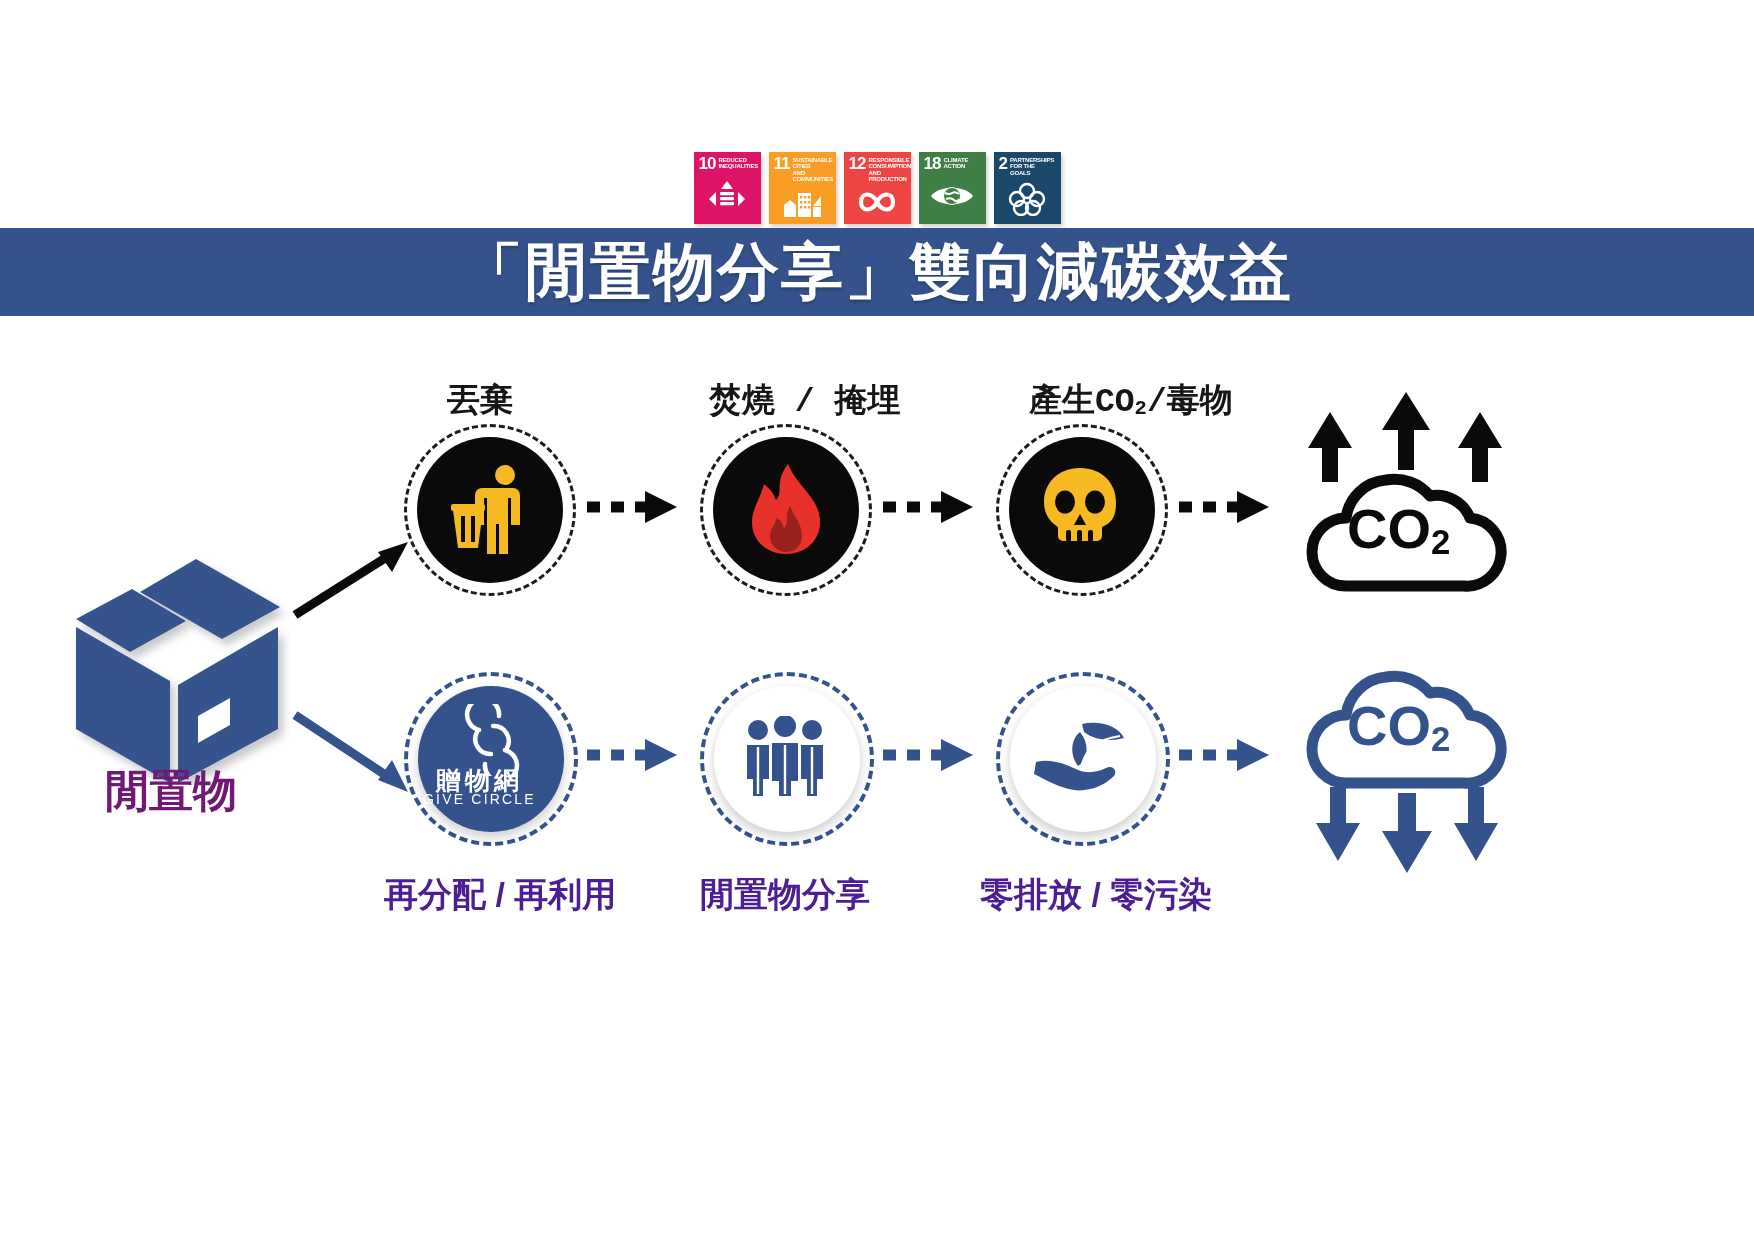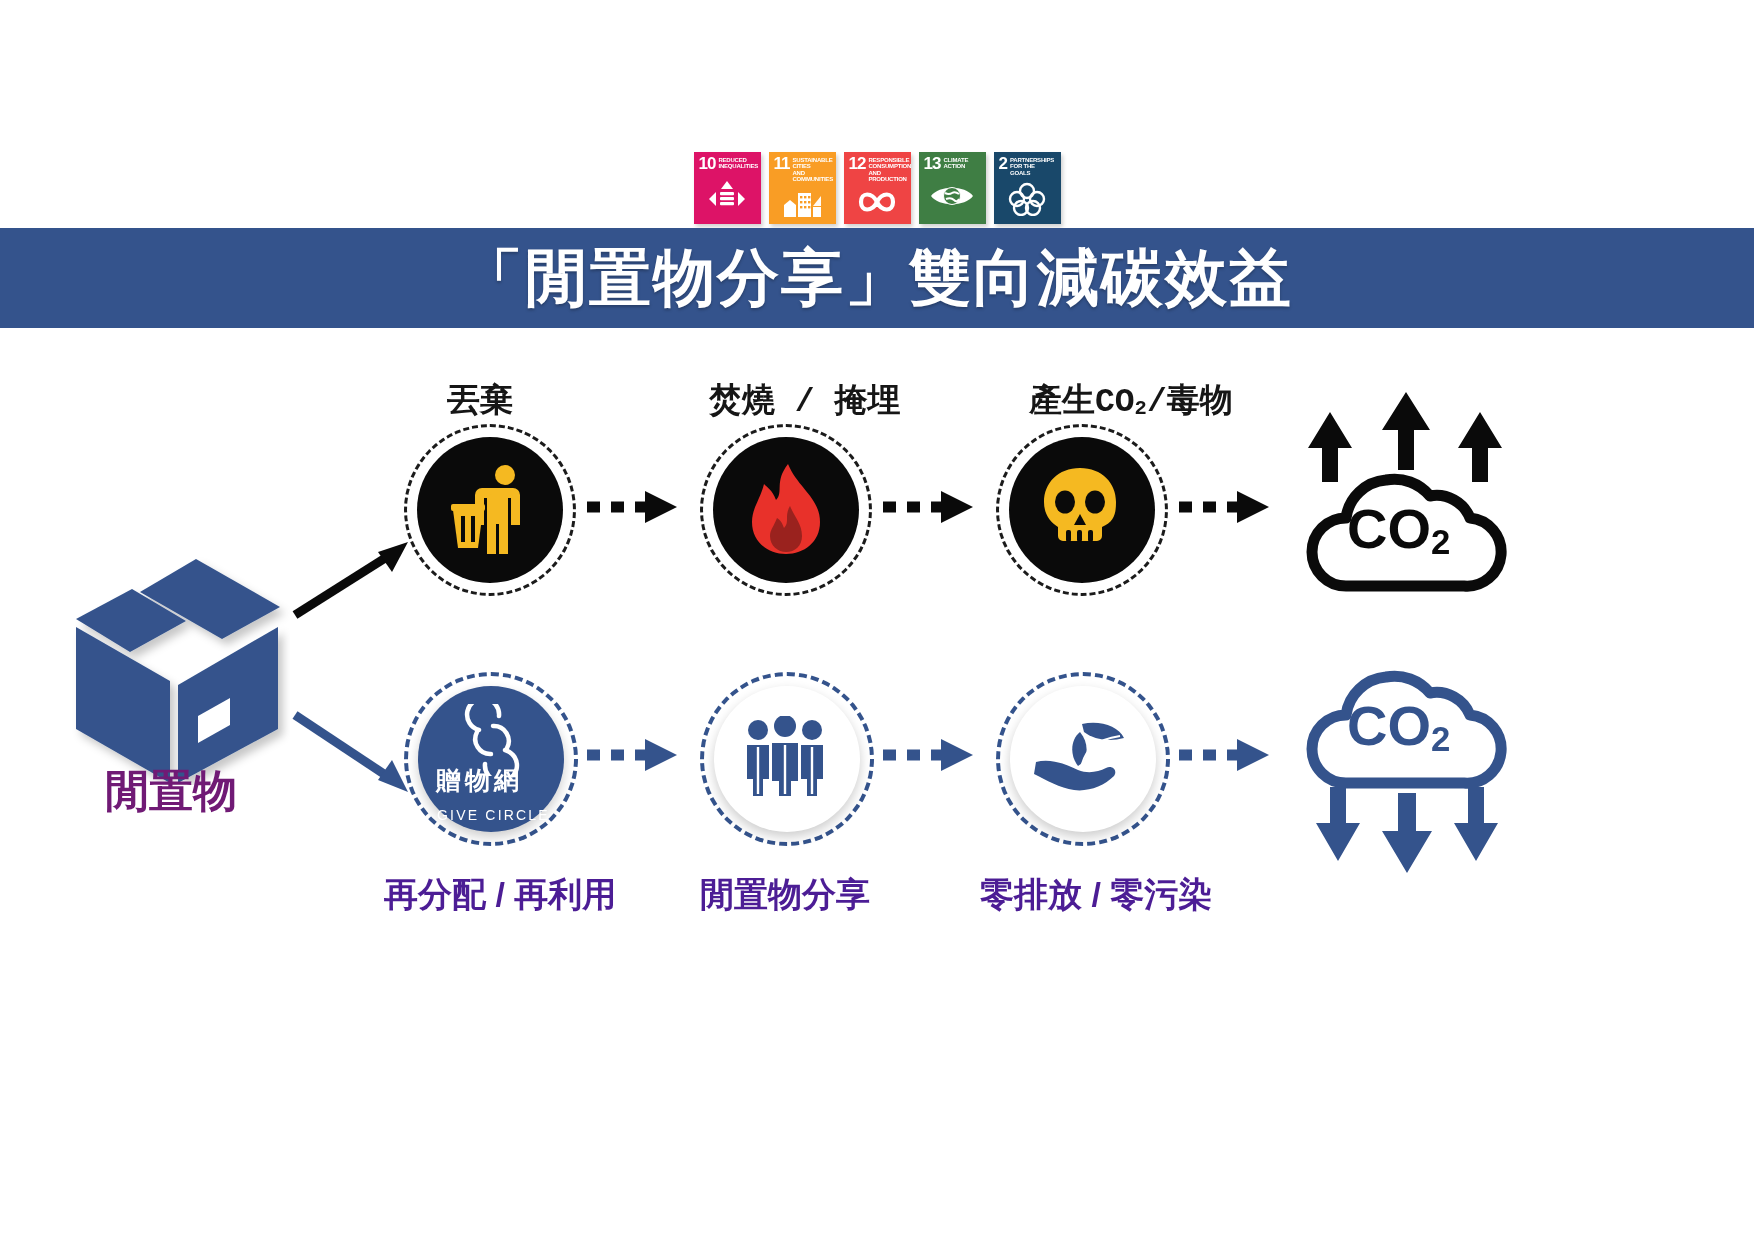--- a/index.html
+++ b/index.html
@@ -26,21 +26,21 @@
   }
   .sdg-tt{
     color:#fff;font-size:6px;line-height:6.4px;font-weight:bold;
     letter-spacing:-.2px;text-transform:uppercase;
     font-family:"Liberation Sans",sans-serif;white-space:pre-line;
   }
   .sdg-glyph{flex:1;display:flex;align-items:center;justify-content:center;padding-bottom:3px;}
 
   
   #title-bar{
-    position:absolute;left:0;top:228px;width:1754px;height:100px;
+    position:absolute;left:0;top:228px;width:1754px;height:88px;
     background:#34538c;display:flex;align-items:center;justify-content:center;
   }
   #title-text{
     color:#ffffff;font-size:62px;font-weight:bold;letter-spacing:2px;
     font-family:"Liberation Sans","DejaVu Sans",sans-serif;
     text-shadow:0 2px 3px rgba(0,0,0,.25);white-space:nowrap;
   }
 
   
   .lbl-top{
@@ -148,21 +148,21 @@
     </div>
     <div class="sdg-glyph">
       <svg width="44" height="24" viewBox="0 0 44 24">
         <path d="M22 12 C17 2 6 2 6 12 C6 22 17 22 22 12 C27 2 38 2 38 12 C38 22 27 22 22 12 Z" fill="none" stroke="#fff" stroke-width="4.2"></path>
       </svg>
     </div>
   </div>
 
   <div class="sdg-badge" style="background:#3f7e44">
     <div class="sdg-top">
-      <span class="sdg-num">13</span>
+      <span class="sdg-num">18</span>
       <span class="sdg-tt">CLIMATE
 ACTION</span>
     </div>
     <div class="sdg-glyph">
       <svg width="46" height="28" viewBox="0 0 46 28">
         <path d="M2 14 C10 3 36 3 44 14 C36 25 10 25 2 14 Z" fill="#fff"></path>
         <circle cx="23" cy="14" r="8.5" fill="#3f7e44"></circle>
         <circle cx="23" cy="14" r="8.5" fill="none" stroke="#fff" stroke-width="1"></circle>
         <path d="M16 11 q4 2 7 0 t7 1 M17 17 q5 -2 8 1 t5 -1" stroke="#fff" stroke-width="2" fill="none"></path>
       </svg>
@@ -314,21 +314,21 @@
   <div class="disc disc-blue" style="left:14px;top:14px;width:146px;height:146px;"></div>
   <svg style="position:absolute;left:55px;top:32px;" width="66" height="72" viewBox="0 0 66 72">
     <g fill="none" stroke="#ffffff" stroke-width="4.5" stroke-linecap="round">
       <path d="M40 12 a16 16 0 1 0 -20 14"></path>
       <path d="M26 60 a16 16 0 1 0 20 -14"></path>
       <path d="M18 28 a15 15 0 0 0 14 22"></path>
       <path d="M48 44 a15 15 0 0 0 -14 -22"></path>
     </g>
   </svg>
   <div class="logo-cn" style="left:32px;top:92px;">贈物網</div>
-  <div class="logo-en" style="left:33px;top:119px;margin-top:16px;">GIVE CIRCLE</div>
+  <div class="logo-en" style="left:19px;top:119px;">GIVE CIRCLE</div>
 </div>
 <svg class="node" style="left:585px;top:733px;" width="110" height="44">
   <g stroke="#34538c" stroke-width="11" stroke-dasharray="13 11" stroke-linecap="butt">
     <line x1="2" y1="22" x2="62" y2="22"></line>
   </g>
   <polygon points="92,22 60,6 60,38" fill="#34538c"></polygon>
 </svg>
 
 <div class="node" style="left:700px;top:672px;">
   <div class="ring ring-blue" style="left:0;top:0;width:166px;height:166px;"></div>

